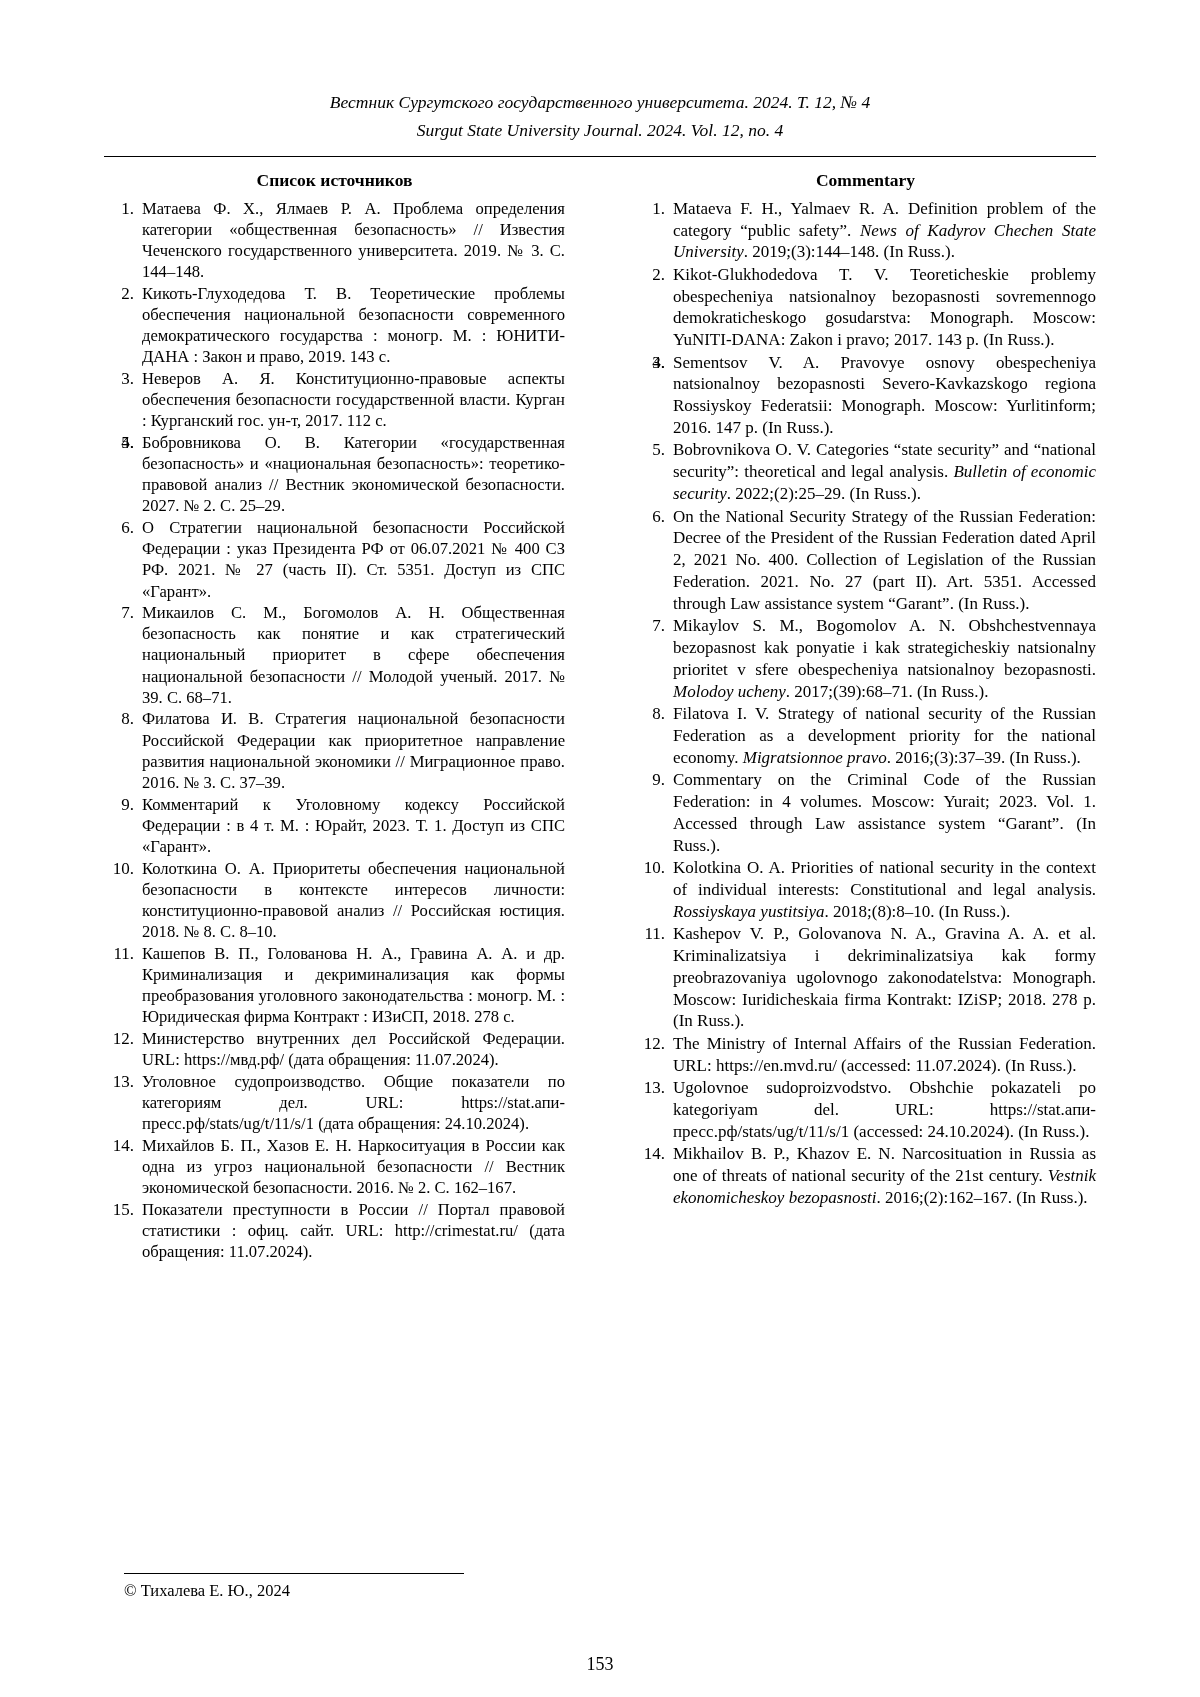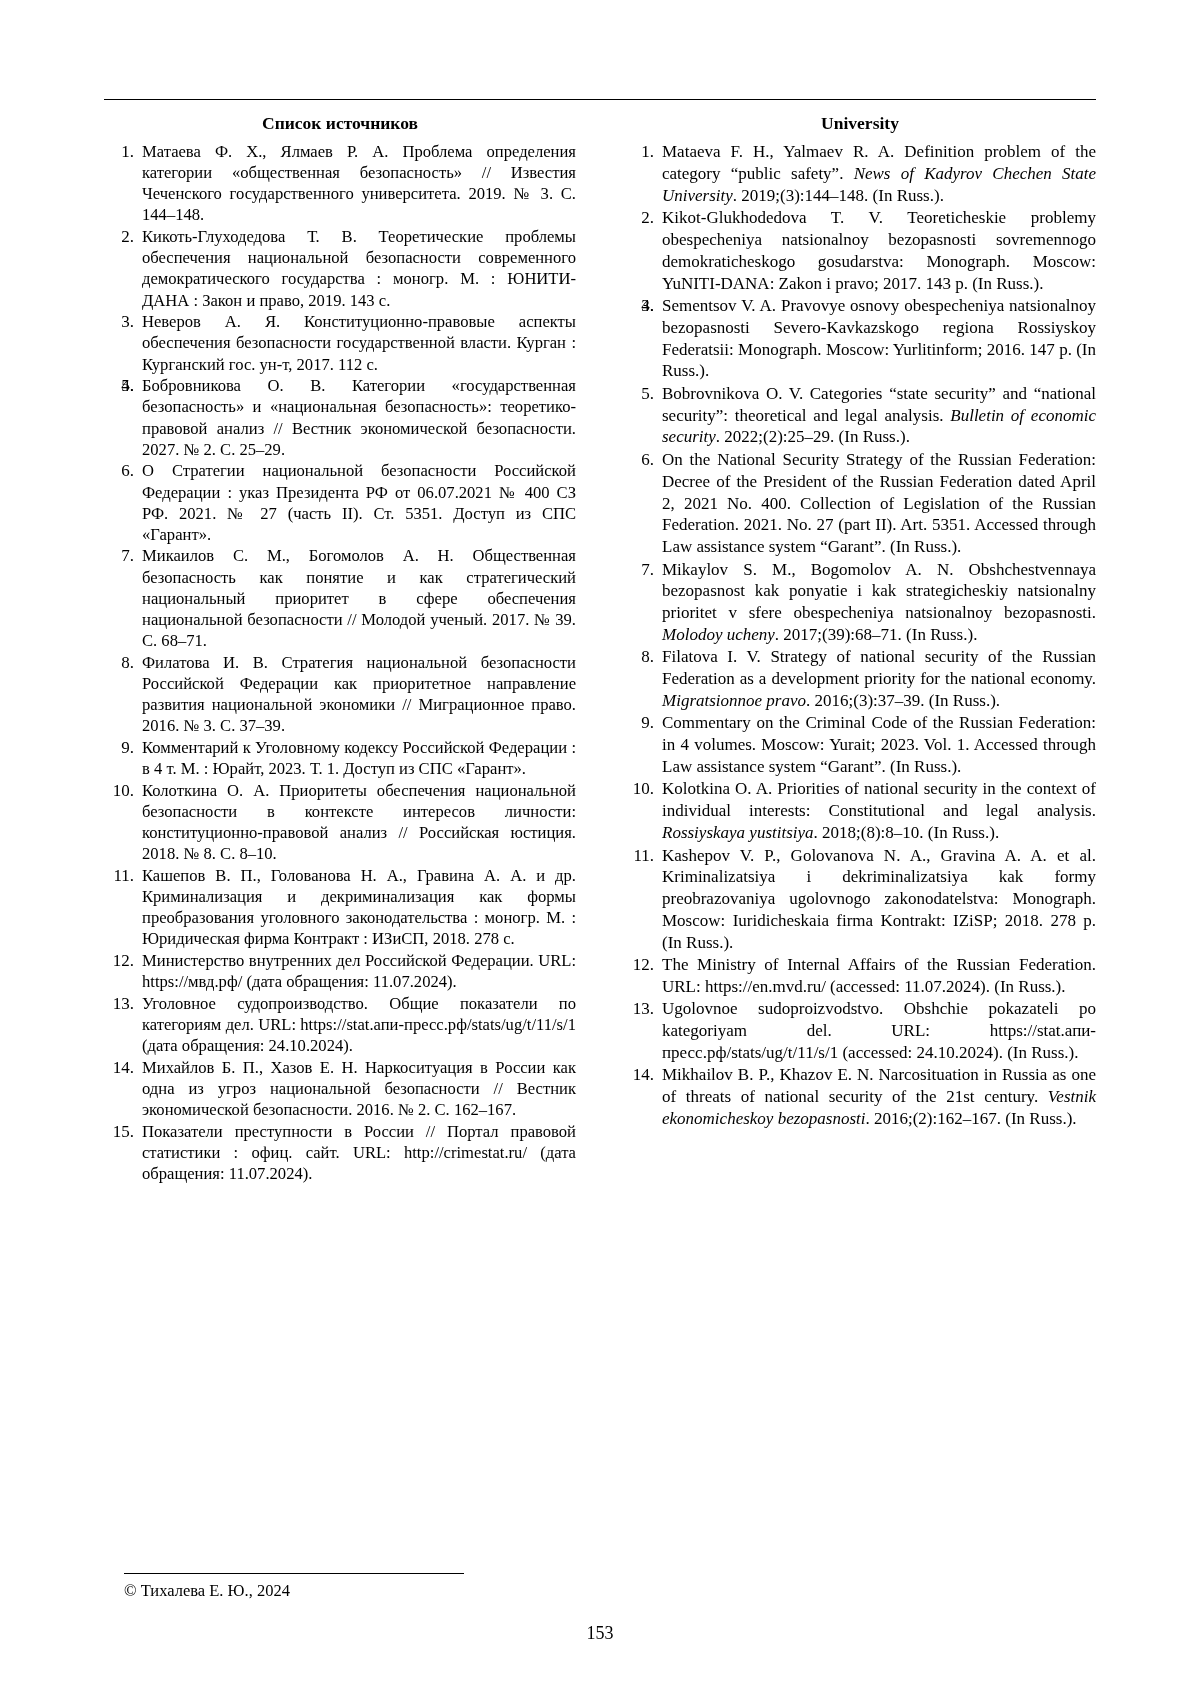--- a/index.html
+++ b/index.html
@@ -31,21 +31,21 @@
   .running-head .line2 {
     display: block;
   }
   .head-rule {
     border: none;
     border-top: 1.6px solid #000;
     margin: 11px 0 0 0;
   }
   .columns {
     display: flex;
-    gap: 48px;
+    gap: 70px;
     margin-top: 13px;
   }
   .col {
     width: 478px;
   }
   .col-title {
     text-align: center;
     font-weight: bold;
     font-size: 17.5px;
     margin-bottom: 7px;
@@ -96,30 +96,34 @@
     border-top: 1.3px solid #000;
     margin: 0 0 7px 0;
   }
   .copyright {
     font-size: 16.5px;
   }
   .pagenum {
     position: absolute;
     left: 0;
     right: 0;
-    bottom: 53px;
+    bottom: 22px;
     text-align: center;
     font-size: 18px;
   }
 </style>
 </head>
 <body>
 
 <div class="page">
 
+  <div class="running-head">
+    <span>Вестник Сургутского государственного университета. 2024. Т. 12, № 4</span>
+    <span class="line2">Surgut State University Journal. 2024. Vol. 12, no. 4</span>
+  </div>
   <hr class="head-rule">
 
   <div class="columns">
 
     <div class="col col-ru">
       <div class="col-title">Список источников</div>
       <ol class="reflist" id="ru-list">
           <li><span class="num">1.</span><span>Матаева Ф. Х., Ялмаев Р. А. Проблема определения категории «общественная безопасность» // Известия Чеченского государственного университета. 2019. № 3. С. 144–148.</span></li>
           <li><span class="num">2.</span><span>Кикоть-Глуходедова Т. В. Теоретические проблемы обеспечения национальной безопасности современного демократического государства : моногр. М. : ЮНИТИ-ДАНА : Закон и право, 2019. 143 с.</span></li>
           <li><span class="num">3.</span><span>Неверов А. Я. Конституционно-правовые аспекты обеспечения безопасности государственной власти. Курган : Курганский гос. ун-т, 2017. 112 с.</span></li>
@@ -132,21 +136,21 @@
           <li><span class="num">10.</span><span>Колоткина О. А. Приоритеты обеспечения национальной безопасности в контексте интересов личности: конституционно-правовой анализ // Российская юстиция. 2018. № 8. С. 8–10.</span></li>
           <li><span class="num">11.</span><span>Кашепов В. П., Голованова Н. А., Гравина А. А. и др. Криминализация и декриминализация как формы преобразования уголовного законодательства : моногр. М. : Юридическая фирма Контракт : ИЗиСП, 2018. 278 с.</span></li>
           <li><span class="num">12.</span><span>Министерство внутренних дел Российской Федерации. URL: https://мвд.рф/ (дата обращения: 11.07.2024).</span></li>
           <li><span class="num">13.</span><span>Уголовное судопроизводство. Общие показатели по категориям дел. URL: https://stat.апи-пресс.рф/stats/ug/t/11/s/1 (дата обращения: 24.10.2024).</span></li>
           <li><span class="num">14.</span><span>Михайлов Б. П., Хазов Е. Н. Наркоситуация в России как одна из угроз национальной безопасности // Вестник экономической безопасности. 2016. № 2. С. 162–167.</span></li>
           <li><span class="num">15.</span><span>Показатели преступности в России // Портал правовой статистики : офиц. сайт. URL: http://crimestat.ru/ (дата обращения: 11.07.2024).</span></li>
         </ol>
     </div>
 
     <div class="col col-en">
-      <div class="col-title">University</div>
+      <div class="col-title">Commentary</div>
       <ol class="reflist" id="en-list">
           <li><span class="num">1.</span><span>Mataeva F. H., Yalmaev R. A. Definition problem of the category “public safety”. <span class="it">News of Kadyrov Chechen State University</span>. 2019;(3):144–148. (In Russ.).</span></li>
           <li><span class="num">2.</span><span>Kikot-Glukhodedova T. V. Teoreticheskie problemy obespecheniya natsionalnoy bezopasnosti sovremennogo demokraticheskogo gosudarstva: Monograph. Moscow: YuNITI-DANA: Zakon i pravo; 2017. 143 p. (In Russ.).</span></li>
           <li><span class="num">3.</span></li>
           <li><span class="num">4.</span><span>Sementsov V. A. Pravovye osnovy obespecheniya natsionalnoy bezopasnosti Severo-Kavkazskogo regiona Rossiyskoy Federatsii: Monograph. Moscow: Yurlitinform; 2016. 147 p. (In Russ.).</span></li>
           <li><span class="num">5.</span><span>Bobrovnikova O. V. Categories “state security” and “national security”: theoretical and legal analysis. <span class="it">Bulletin of economic security</span>. 2022;(2):25–29. (In Russ.).</span></li>
           <li><span class="num">6.</span><span>On the National Security Strategy of the Russian Federation: Decree of the President of the Russian Federation dated April 2, 2021 No. 400. Collection of Legislation of the Russian Federation. 2021. No. 27 (part II). Art. 5351. Accessed through Law assistance system “Garant”. (In Russ.).</span></li>
           <li><span class="num">7.</span><span>Mikaylov S. M., Bogomolov A. N. Obshchestvennaya bezopasnost kak ponyatie i kak strategicheskiy natsionalny prioritet v sfere obespecheniya natsionalnoy bezopasnosti. <span class="it">Molodoy ucheny</span>. 2017;(39):68–71. (In Russ.).</span></li>
           <li><span class="num">8.</span><span>Filatova I. V. Strategy of national security of the Russian Federation as a development priority for the national economy. <span class="it">Migratsionnoe pravo</span>. 2016;(3):37–39. (In Russ.).</span></li>
           <li><span class="num">9.</span><span>Commentary on the Criminal Code of the Russian Federation: in 4 volumes. Moscow: Yurait; 2023. Vol. 1. Accessed through Law assistance system “Garant”. (In Russ.).</span></li>

